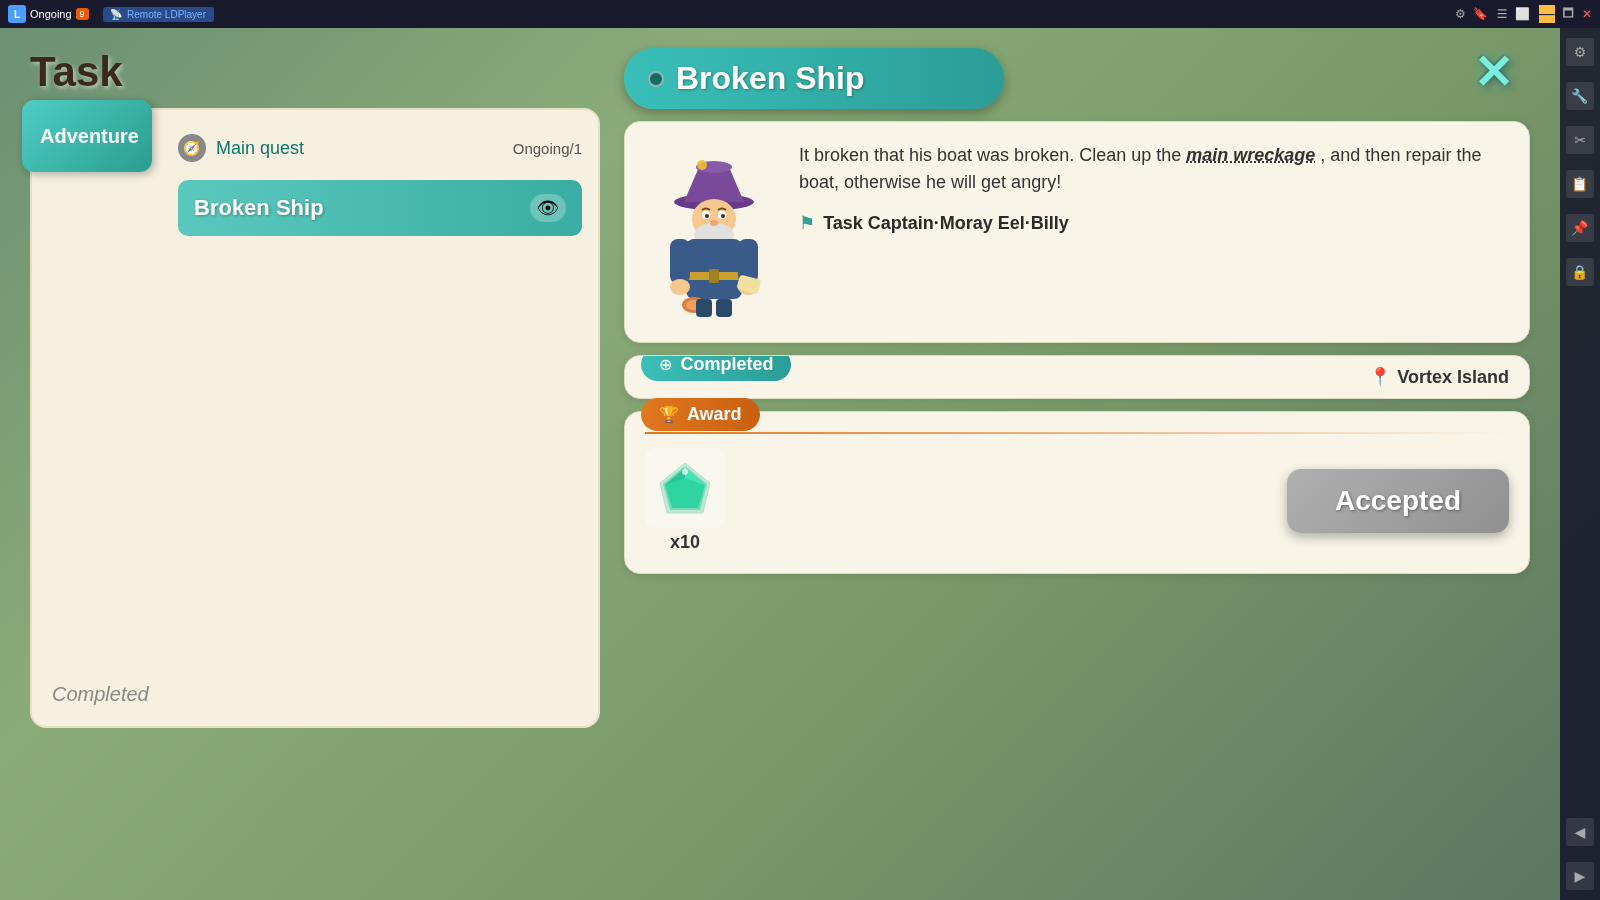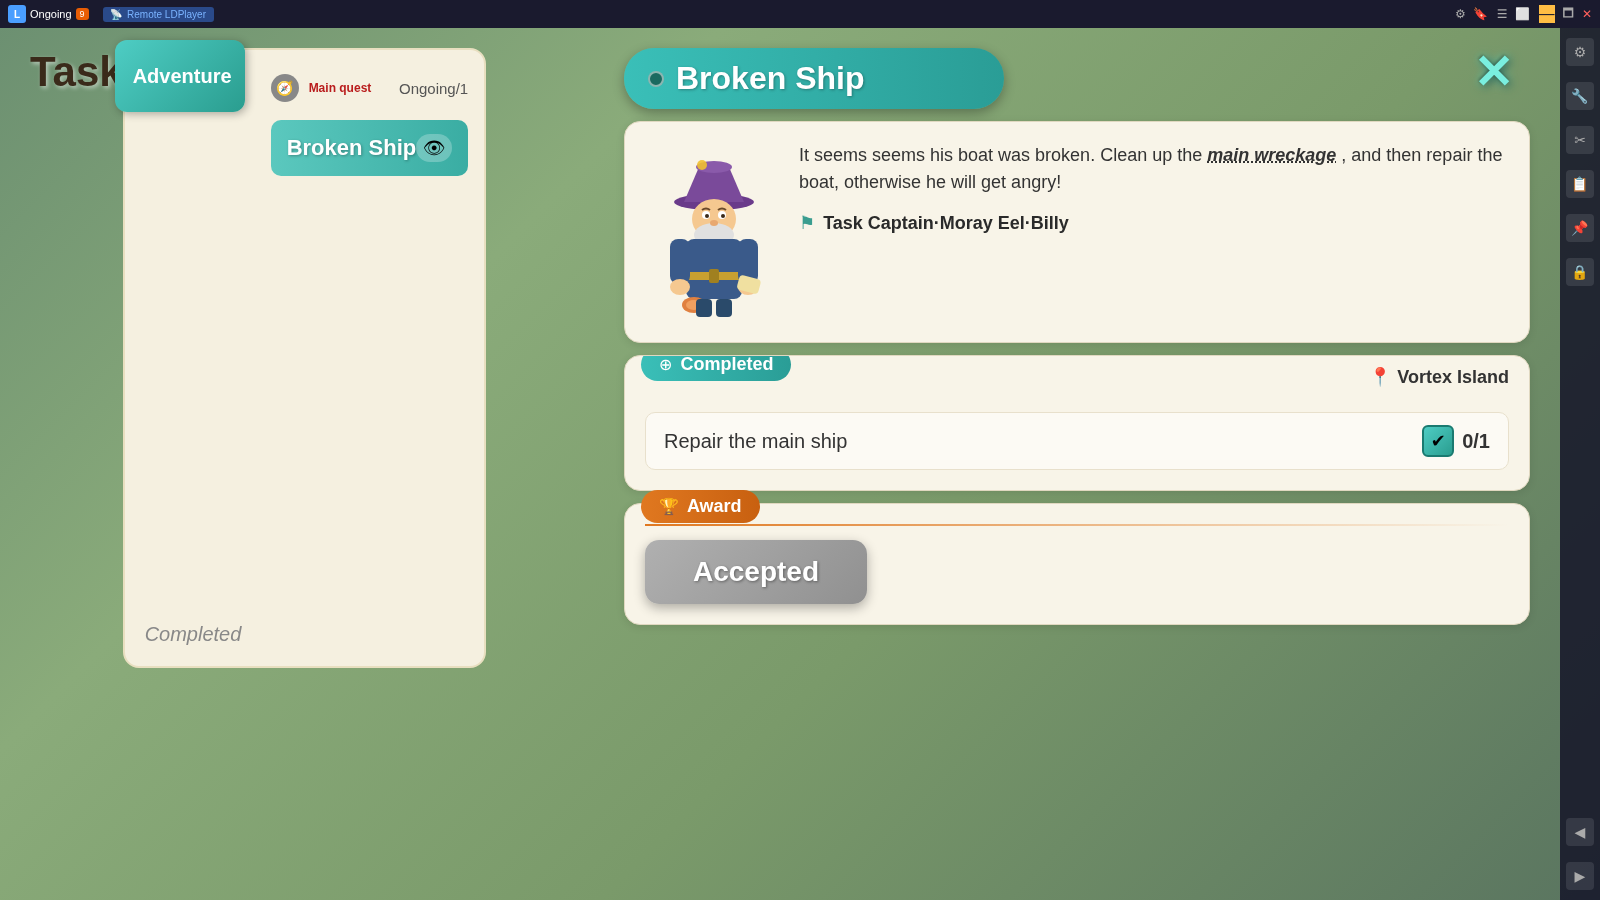--- a/index.html
+++ b/index.html
@@ -108,21 +108,21 @@
       display: flex;
       align-items: flex-start;
       padding: 20px 30px;
       gap: 24px;
     }
 
     
     .task-panel {
       width: 570px;
       display: flex;
-      flex-direction: row;
+      flex-direction: column;
       gap: 0;
     }
     .task-title {
       font-size: 42px;
       font-weight: bold;
       color: #3a2a1a;
       margin-bottom: 12px;
       text-shadow: 2px 2px 4px rgba(255,255,255,0.5);
     }
     .task-card {
@@ -162,23 +162,23 @@
     }
     .quest-icon {
       width: 28px; height: 28px;
       background: #888;
       border-radius: 50%;
       display: flex; align-items: center; justify-content: center;
       color: white;
       font-size: 14px;
     }
     .quest-name {
-      font-size: 12px;
-      font-weight: bold;
-      color: #b91c1c;
+      font-size: 18px;
+      font-weight: normal;
+      color: #0f766e;
     }
     .quest-status {
       margin-left: auto;
       font-size: 15px;
       color: #555;
     }
     .quest-item {
       background: linear-gradient(90deg, #5bc8be, #3aada3);
       border-radius: 10px;
       padding: 14px 16px;
@@ -591,56 +591,63 @@
 
           <ellipse cx="40" cy="158" rx="12" ry="8" fill="#e08040"></ellipse>
           <ellipse cx="40" cy="158" rx="8" ry="5" fill="#f0a060"></ellipse>
 
           <rect x="42" y="152" width="16" height="18" rx="4" fill="#2a4a6a"></rect>
           <rect x="62" y="152" width="16" height="18" rx="4" fill="#2a4a6a"></rect>
         </svg>
       </div>
       <div class="story-text">
         <p class="story-line2">
-          <span>It seems seems his boat was broken. Clean up the </span><span class="story-highlight">main wreckage</span><span> , and then repair the boat, otherwise he will get angry!</span>
+          <span>It broken that his boat was broken. Clean up the </span><span class="story-highlight">main wreckage</span><span> , and then repair the boat, otherwise he will get angry!</span>
         </p>
         <div class="npc-line">
           <span class="npc-icon">⚑</span>
           <span class="npc-names">Task Captain·Moray Eel·Billy</span>
         </div>
       </div>
     </div>
 
     <div class="condition-card">
       <div class="condition-header">
         <div class="condition-tab">
           <span class="condition-tab-icon">⊕</span>
           <span class="condition-tab-text">Completed</span>
         </div>
         <div class="condition-location">
           <span class="location-pin">📍</span>
           <span class="location-name">Vortex Island</span>
         </div>
       </div>
-      <div class="condition-body">
-        <div class="condition-row">
-          <span class="condition-task-text">Repair the main ship</span>
-          <div class="condition-progress">
-            <div class="progress-icon">✔</div>
-            <span class="progress-text">0/1</span>
-          </div>
-        </div>
-      </div>
     </div>
 
     <div class="award-card">
       <div class="award-tab">
         <span class="award-tab-icon">🏆</span>
         <span class="award-tab-text">Award</span>
       </div>
       <div class="award-divider"></div>
       <div class="award-body">
+        <div class="award-gem">
+          <div class="gem-icon-wrap">
+
+            <svg class="gem-svg" viewBox="0 0 60 60" xmlns="http://www.w3.org/2000/svg">
+              <polygon points="30,5 55,25 48,55 12,55 5,25" fill="#2ecc9a" opacity="0.3" stroke="#1aaa80" stroke-width="1"></polygon>
+              <polygon points="30,8 52,26 45,52 15,52 8,26" fill="#2ecc9a" opacity="0.5"></polygon>
+              <polygon points="30,10 50,27 43,50 17,50 10,27" fill="#30d4a0"></polygon>
+              <polygon points="30,10 50,27 30,20" fill="#50f0c0" opacity="0.6"></polygon>
+              <polygon points="30,10 10,27 30,20" fill="#20b080" opacity="0.4"></polygon>
+
+              <circle cx="30" cy="14" r="3" fill="white" opacity="0.7"></circle>
+              <polygon points="30,8 31.5,13 30,11 28.5,13" fill="white" opacity="0.8"></polygon>
+            </svg>
+          </div>
+          <span class="gem-count">x10</span>
+        </div>
         <button class="accepted-btn">Accepted</button>
       </div>
     </div>
 
   </div>
 </div>
 
 </body></html>

